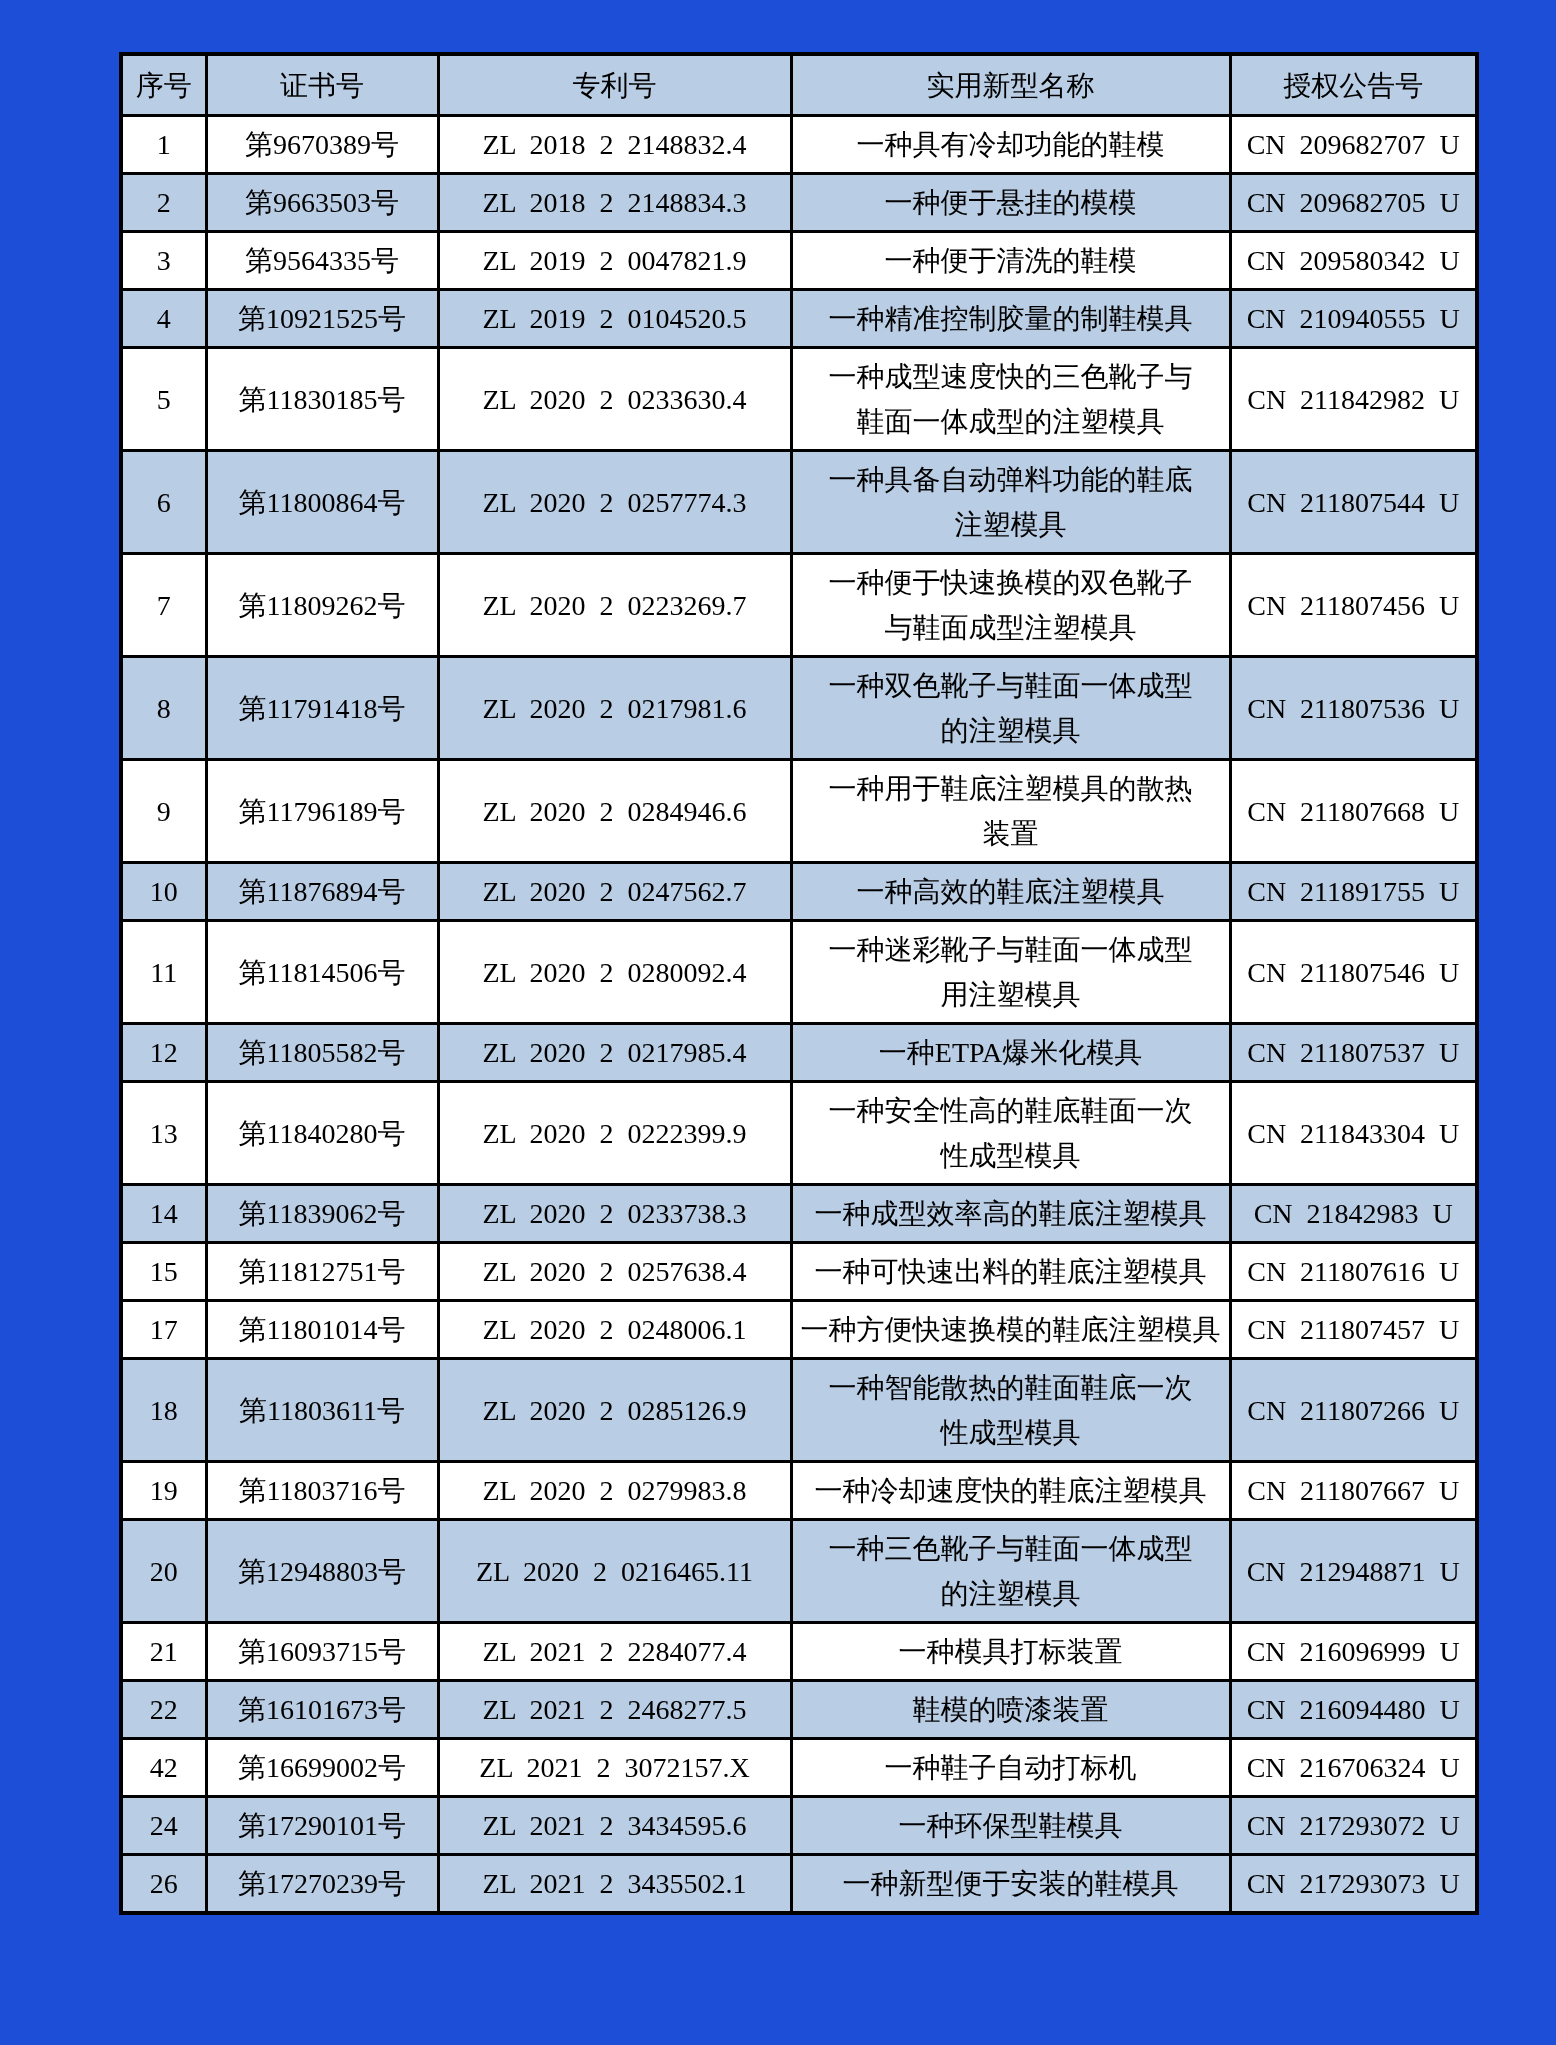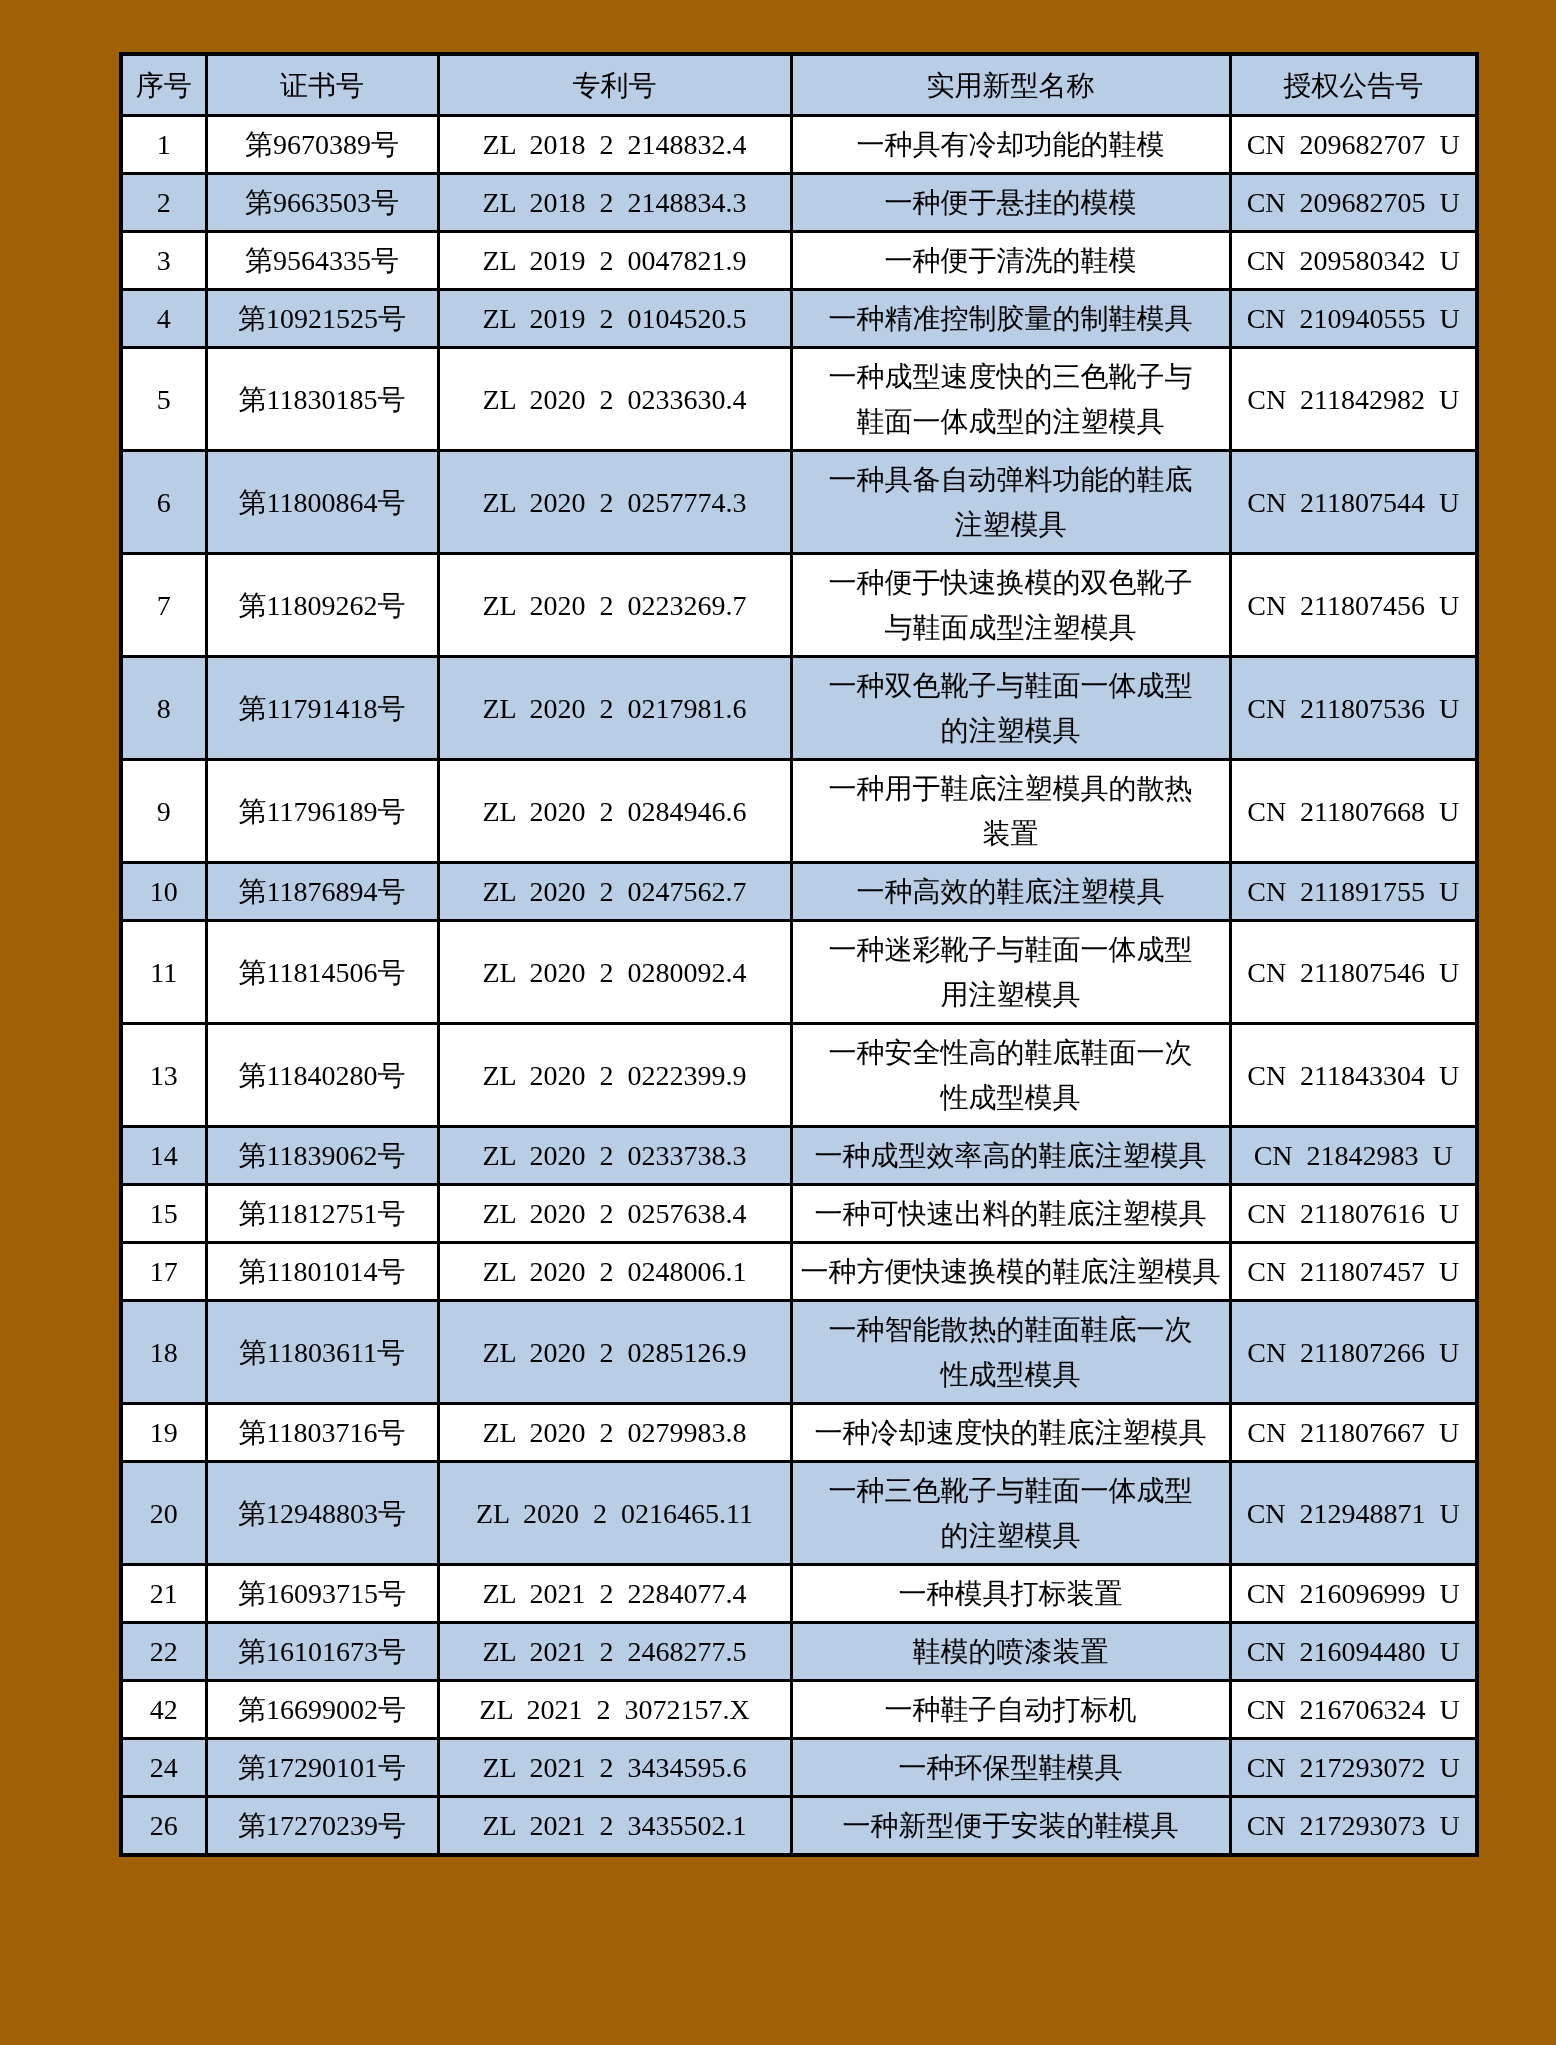--- a/index.html
+++ b/index.html
@@ -10,21 +10,21 @@
   body {
     width: 1556px;
     height: 2045px;
     font-family: "Liberation Serif", "DejaVu Serif", serif;
     color: #000000;
   }
   .page {
     position: relative;
     width: 1556px;
     height: 2045px;
-    background: #a16207;
+    background: #1d4ed8;
     overflow: hidden;
   }
   table.patents {
     position: absolute;
     left: 119px;
     top: 52px;
     width: 1356px;
     table-layout: fixed;
     border-collapse: collapse;
     border: 4px solid #000000;
@@ -154,20 +154,27 @@
     <td class="cell-cn">CN 211891755 U</td>
   </tr>
         <tr class="plain">
     <td class="cell-no">11</td>
     <td class="cell-cert">第11814506号</td>
     <td class="cell-patent">ZL 2020 2 0280092.4</td>
     <td class="cell-name">一种迷彩靴子与鞋面一体成型
 用注塑模具</td>
     <td class="cell-cn">CN 211807546 U</td>
   </tr>
+        <tr class="shaded">
+    <td class="cell-no">12</td>
+    <td class="cell-cert">第11805582号</td>
+    <td class="cell-patent">ZL 2020 2 0217985.4</td>
+    <td class="cell-name">一种ETPA爆米化模具</td>
+    <td class="cell-cn">CN 211807537 U</td>
+  </tr>
         <tr class="plain">
     <td class="cell-no">13</td>
     <td class="cell-cert">第11840280号</td>
     <td class="cell-patent">ZL 2020 2 0222399.9</td>
     <td class="cell-name">一种安全性高的鞋底鞋面一次
 性成型模具</td>
     <td class="cell-cn">CN 211843304 U</td>
   </tr>
         <tr class="shaded">
     <td class="cell-no">14</td>

